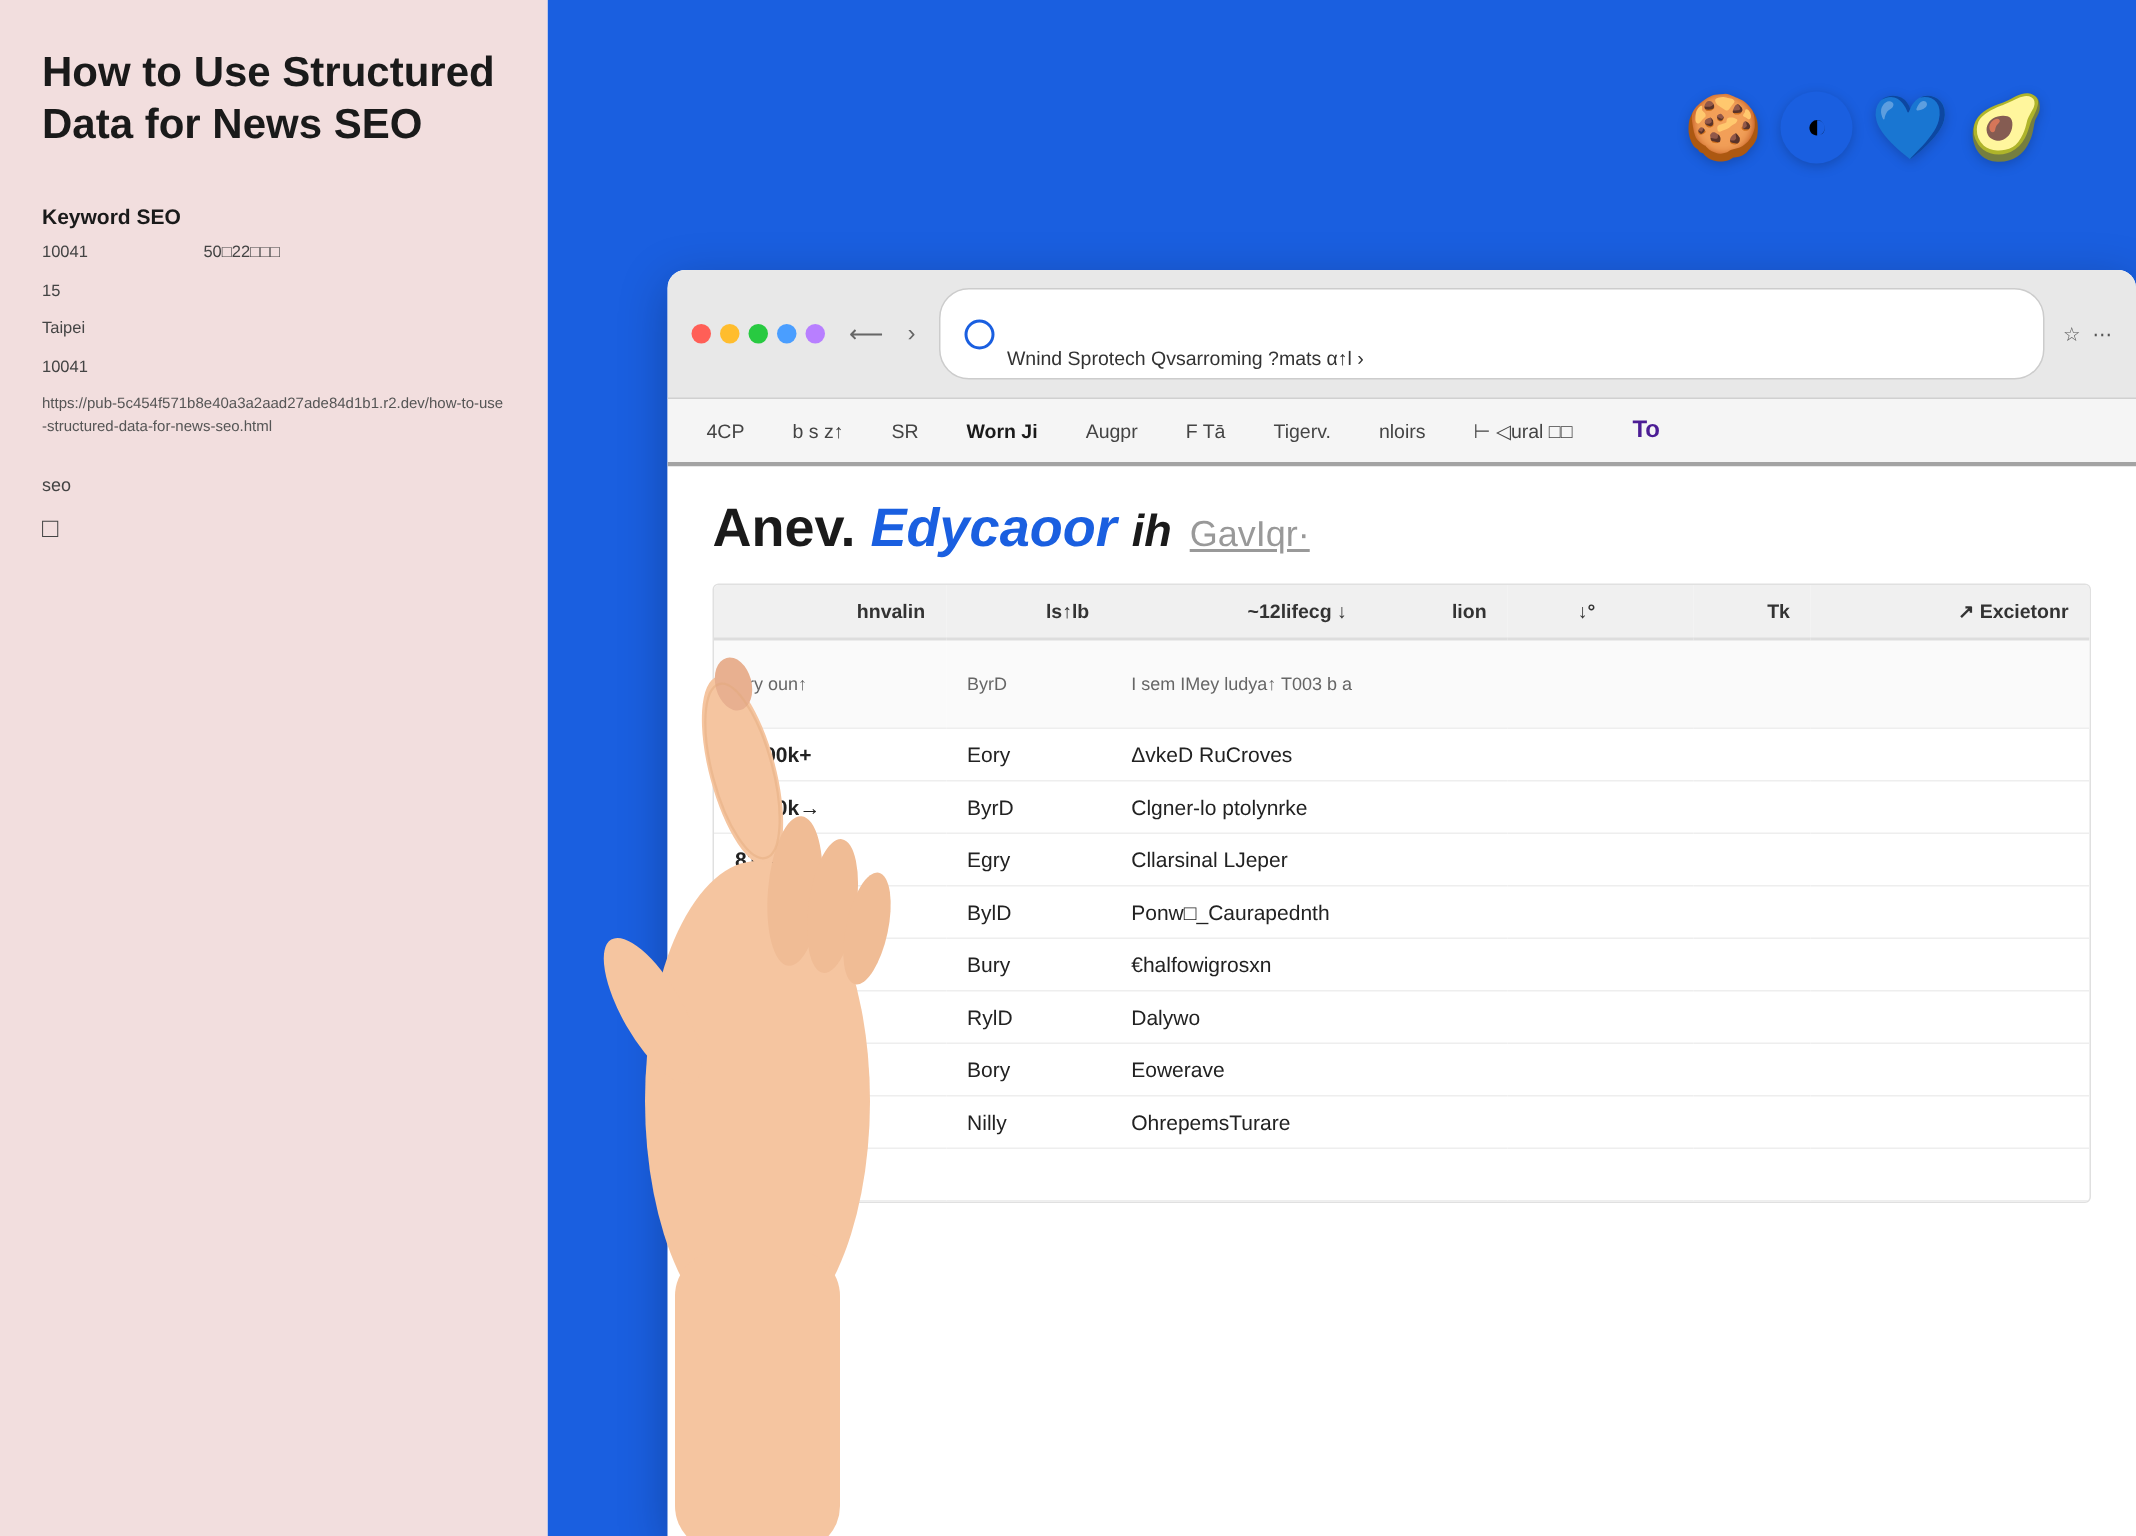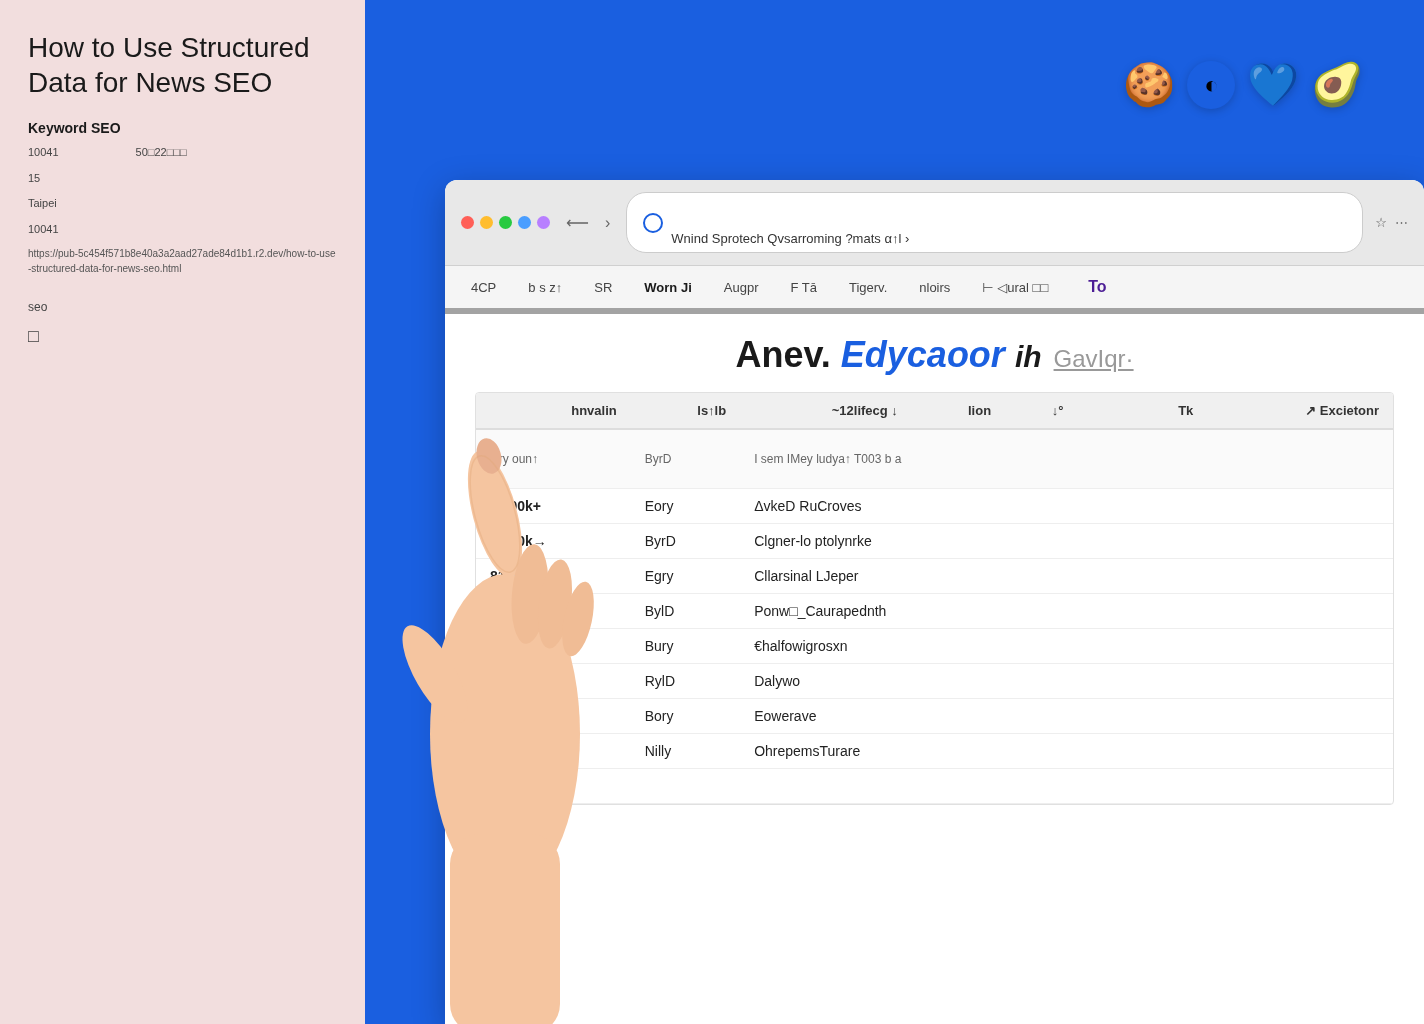--- a/index.html
+++ b/index.html
@@ -19,24 +19,24 @@
       padding: 30px 28px;
       display: flex;
       flex-direction: column;
       gap: 8px;
       position: relative;
       z-index: 2;
     }
 
     .sidebar-title {
       font-size: 28px;
-      font-weight: 400;
+      font-weight: 700;
       color: #1a1a1a;
       line-height: 1.25;
-      margin-bottom: 4px;
+      margin-bottom: 20px;
     }
 
     .sidebar-subtitle {
       font-size: 14px;
       font-weight: 600;
       color: #1a1a1a;
       margin-top: 8px;
     }
 
     .sidebar-meta {
@@ -180,21 +180,21 @@
       font-size: 13px;
     }
 
     
     .browser-tabbar {
       background: #f5f5f5;
       padding: 8px 20px;
       display: flex;
       align-items: center;
       gap: 20px;
-      border-bottom: 6px solid #a3a3a3;
+      border-bottom: 3px solid #a3a3a3;
     }
 
     .tab-item {
       font-size: 13px;
       color: #444;
       cursor: pointer;
       padding: 4px 6px;
       white-space: nowrap;
     }
 
@@ -208,21 +208,20 @@
       background: #fff;
       padding: 20px 30px;
     }
 
     
     .page-header {
       display: flex;
       align-items: baseline;
       gap: 12px;
       margin-bottom: 16px;
-      justify-content: center;
     }
 
     .page-title-main {
       font-size: 36px;
       font-weight: 800;
       color: #1a1a1a;
     }
 
     .page-title-small {
       font-size: 22px;

